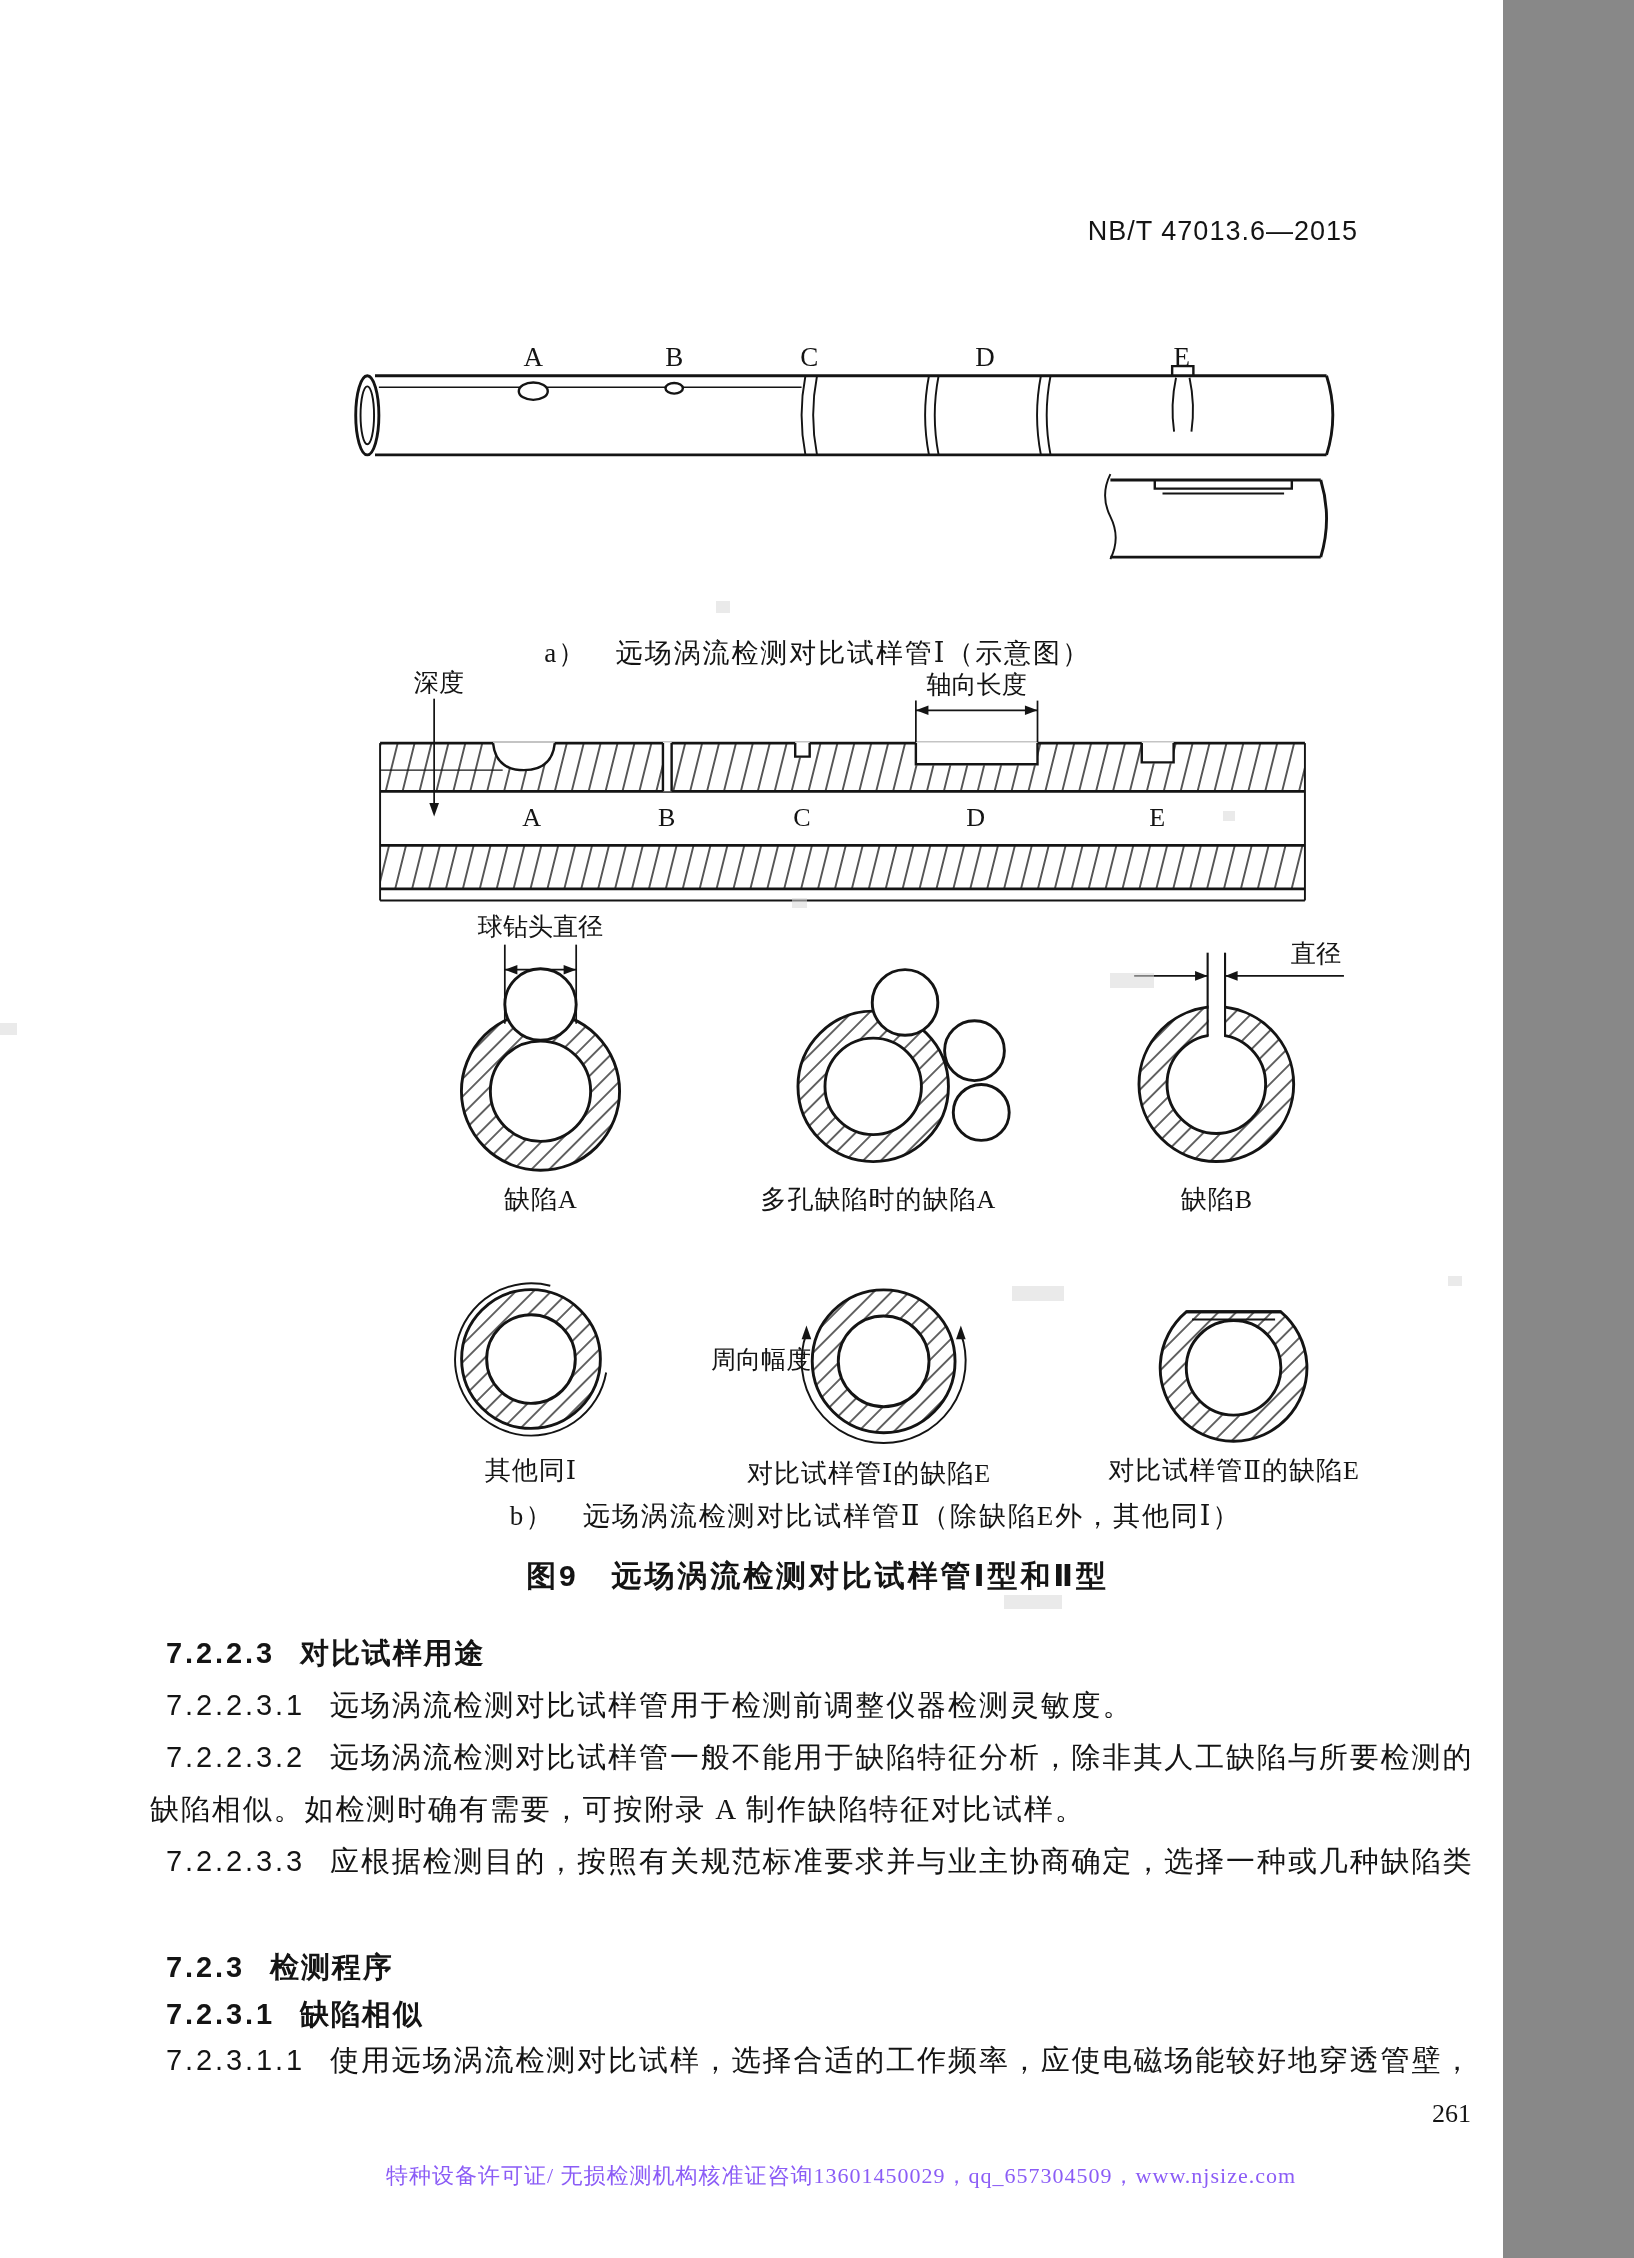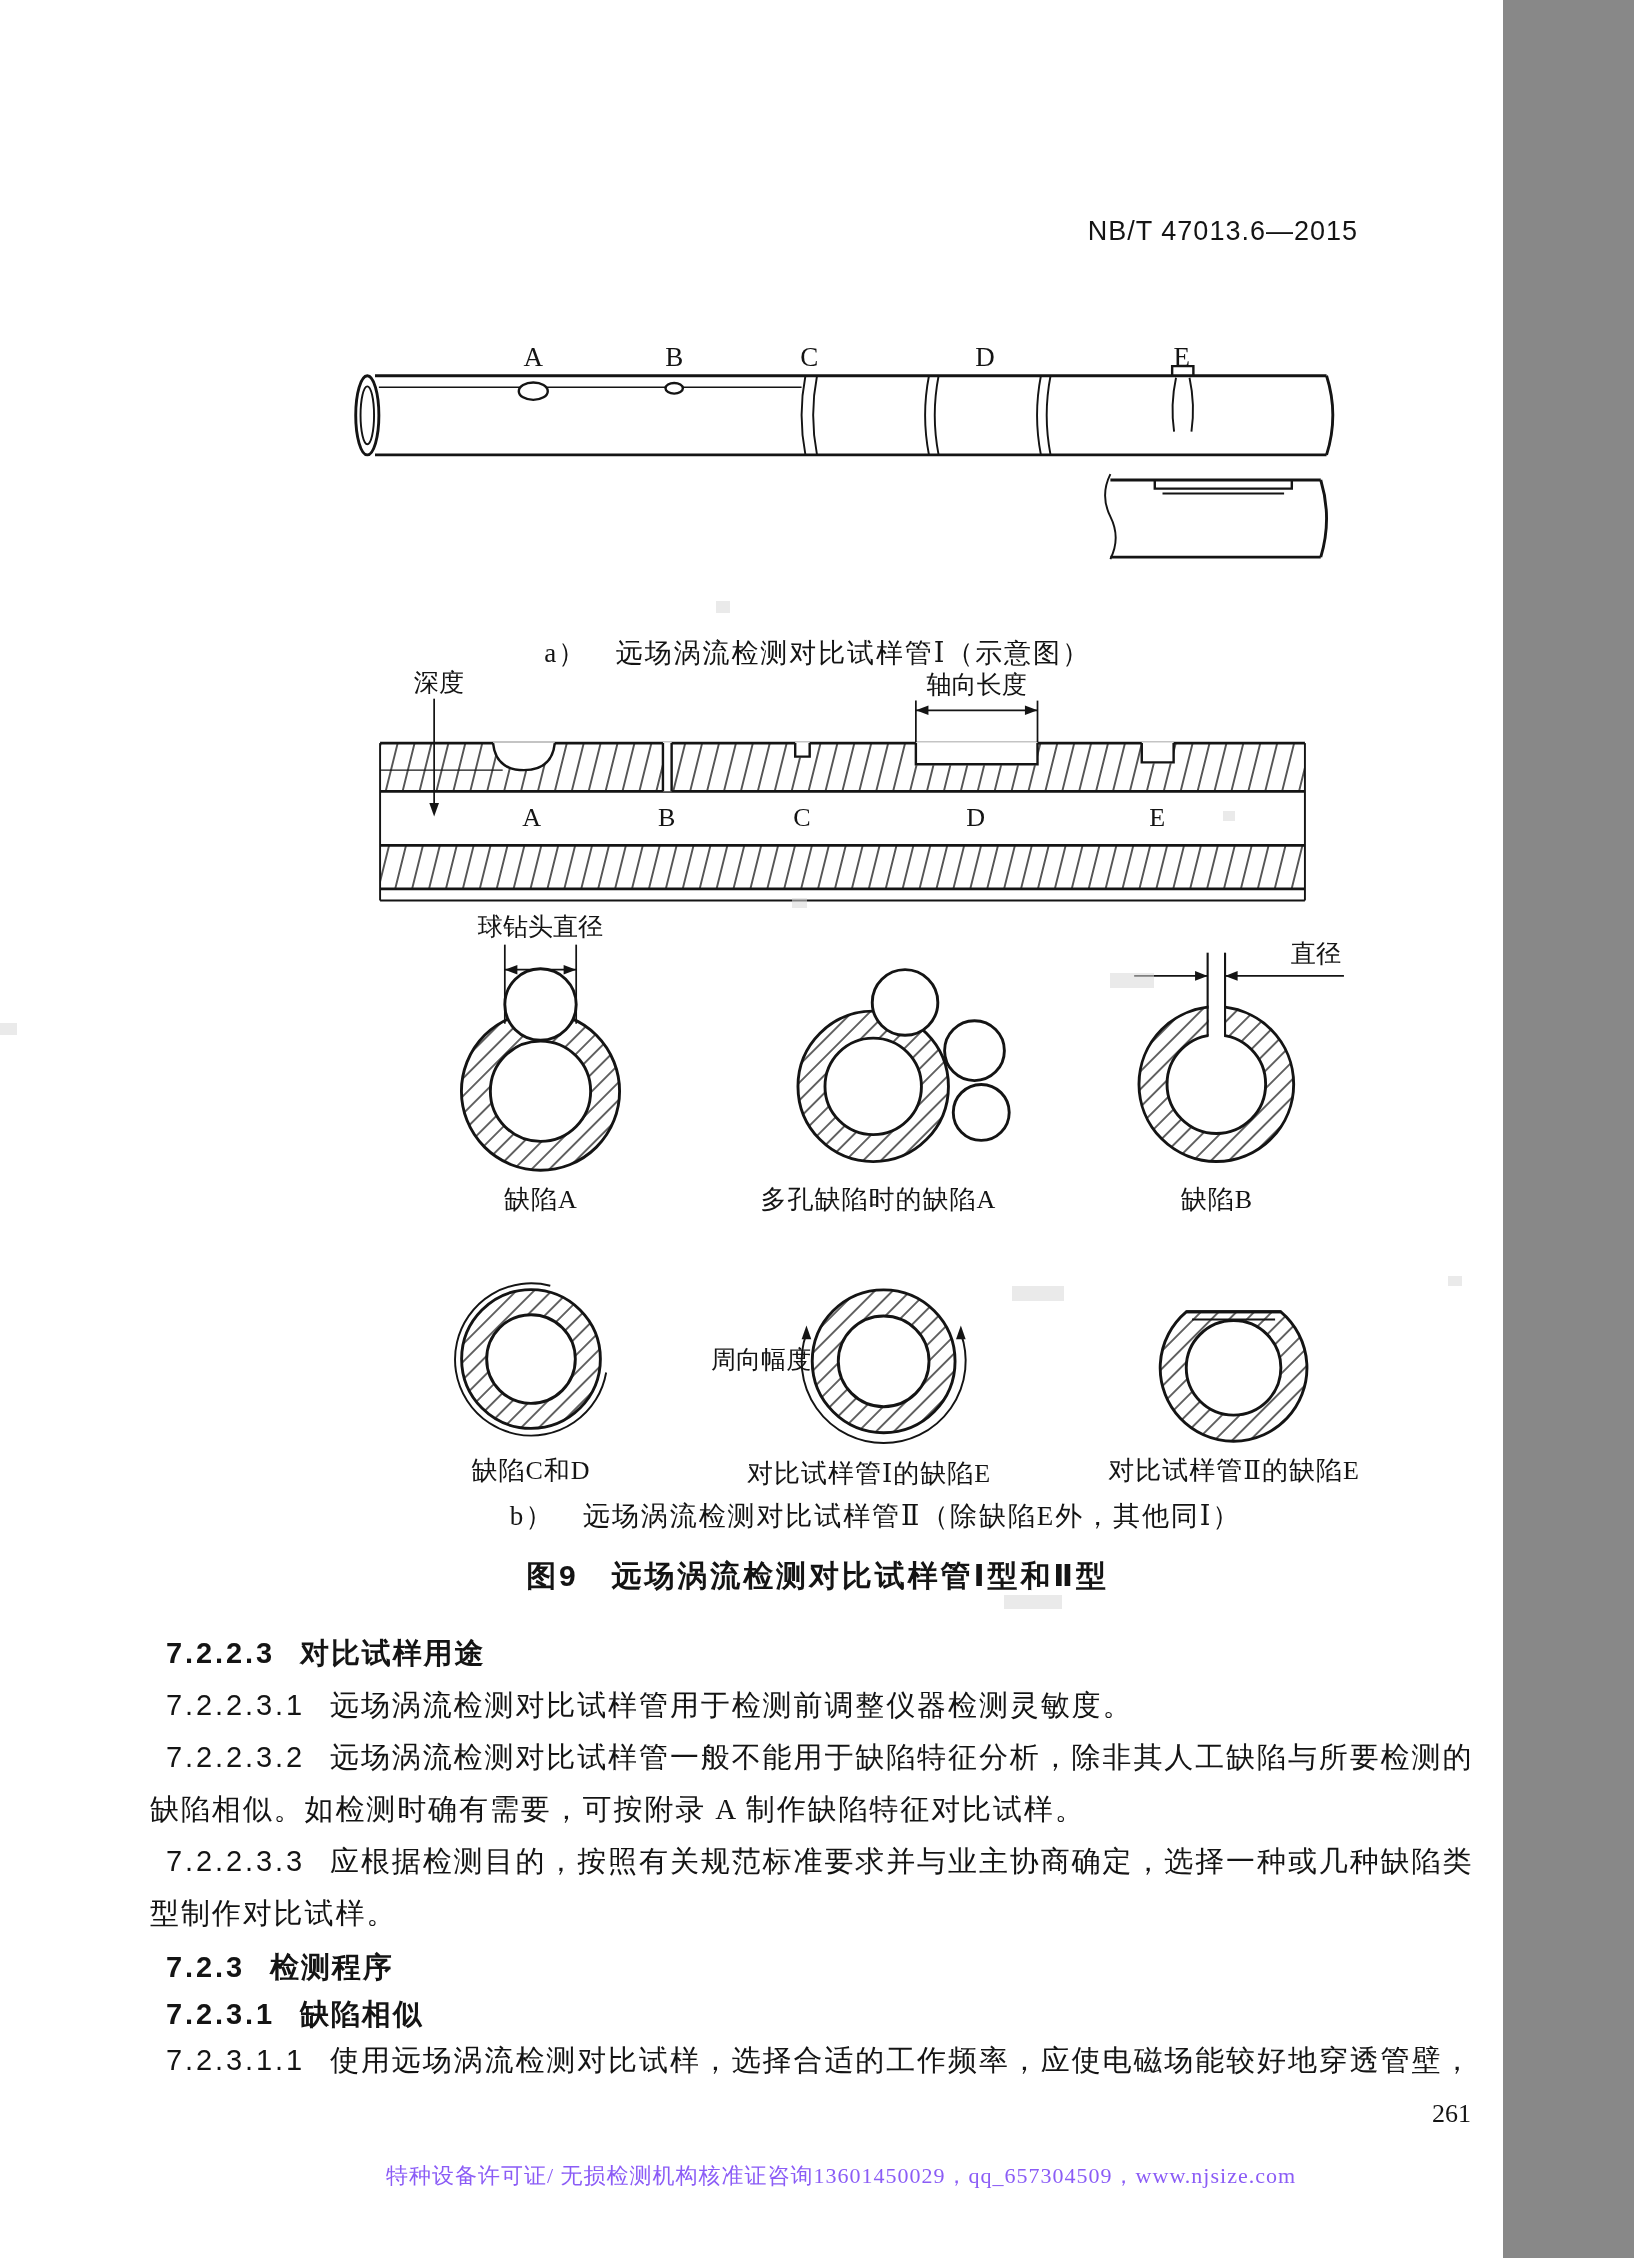--- a/index.html
+++ b/index.html
@@ -156,21 +156,21 @@
     <polygon points="149,66 162,61 162,71" fill="#141414"></polygon>
     <text x="243" y="52" font-size="26" text-anchor="middle">直径</text>
   </svg>
   <div class="abs diag-label" style="left:1072px;top:1182px;width:290px">缺陷B</div>
 
   <svg class="abs" style="left:425px;top:1270px" width="212" height="179" viewBox="0 0 220 185">
     <circle cx="110" cy="92" r="72" fill="url(#h45)" stroke="#141414" stroke-width="3"></circle>
     <circle cx="110" cy="92" r="46" fill="#fff" stroke="#141414" stroke-width="3"></circle>
     <path d="M130,16 A79,79 0 1 0 188,106" fill="none" stroke="#141414" stroke-width="2"></path>
   </svg>
-  <div class="abs diag-label" style="left:386px;top:1453px;width:290px">缺陷C和D</div>
+  <div class="abs diag-label" style="left:386px;top:1453px;width:290px">其他同Ⅰ</div>
 
   <svg class="abs" style="left:705px;top:1260px" width="338" height="193" viewBox="0 0 350 200">
     <circle cx="185" cy="105" r="74" fill="url(#h45)" stroke="#141414" stroke-width="3"></circle>
     <circle cx="185" cy="105" r="47" fill="#fff" stroke="#141414" stroke-width="3"></circle>
     <path d="M105,76 A85,85 0 1 0 265,76" fill="none" stroke="#141414" stroke-width="2"></path>
     <polygon points="100,82 110,82 105,68" fill="#141414"></polygon>
     <polygon points="260,82 270,82 265,68" fill="#141414"></polygon>
     <text x="58" y="112" font-size="26" text-anchor="middle">周向幅度</text>
   </svg>
   <div class="abs diag-label" style="left:705px;top:1456px;width:328px">对比试样管Ⅰ的缺陷E</div>
@@ -193,23 +193,20 @@
     <span class="num">7.2.2.3.1</span><span>远场涡流检测对比试样管用于检测前调整仪器检测灵敏度。</span>
   </div>
   <div class="abs bodyline" style="top:1738px">
     <span class="num">7.2.2.3.2</span><span>远场涡流检测对比试样管一般不能用于缺陷特征分析，除非其人工缺陷与所要检测的</span>
   </div>
   <div class="abs bodyline" style="top:1790px">
     <span>缺陷相似。如检测时确有需要，可按附录 A 制作缺陷特征对比试样。</span>
   </div>
   <div class="abs bodyline" style="top:1842px">
     <span class="num">7.2.2.3.3</span><span>应根据检测目的，按照有关规范标准要求并与业主协商确定，选择一种或几种缺陷类</span>
-  </div>
-  <div class="abs bodyline" style="top:1894px">
-    <span>型制作对比试样。</span>
   </div>
   <div class="abs bodyline h" style="top:1948px">
     <span class="num">7.2.3</span><span>检测程序</span>
   </div>
   <div class="abs bodyline h" style="top:1995px">
     <span class="num">7.2.3.1</span><span>缺陷相似</span>
   </div>
   <div class="abs bodyline" style="top:2041px">
     <span class="num">7.2.3.1.1</span><span>使用远场涡流检测对比试样，选择合适的工作频率，应使电磁场能较好地穿透管壁，</span>
   </div>

